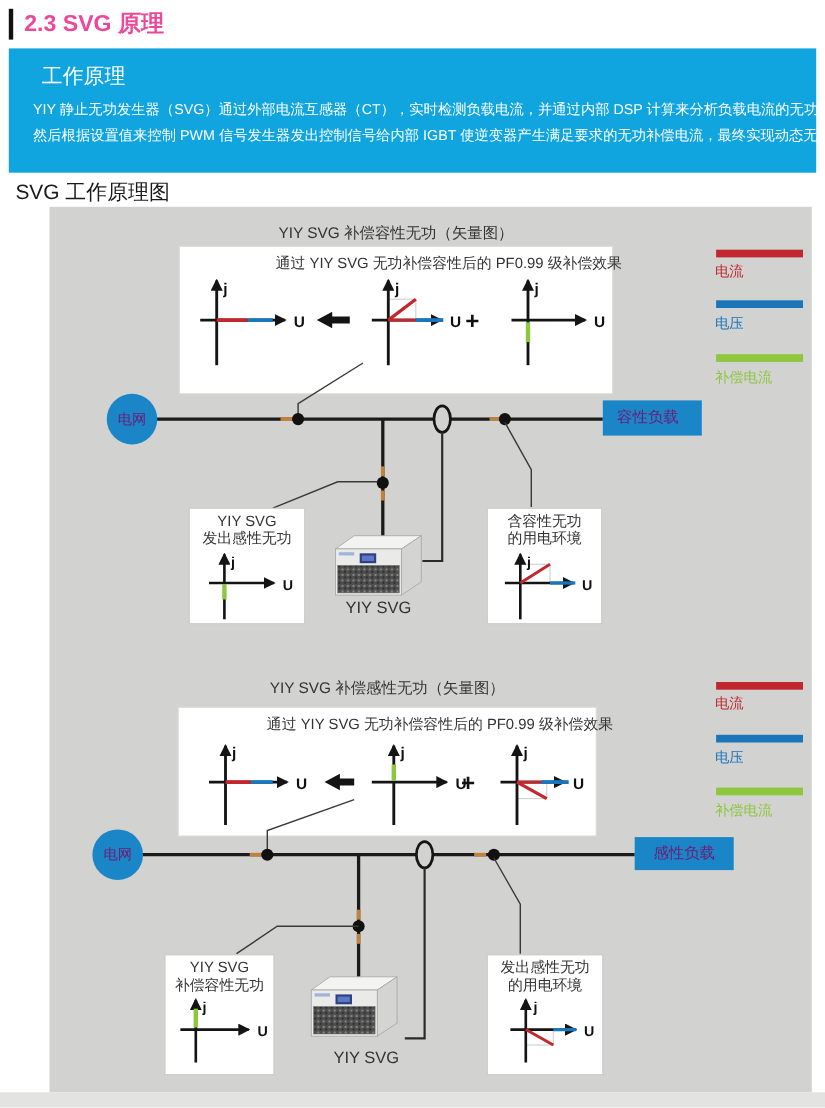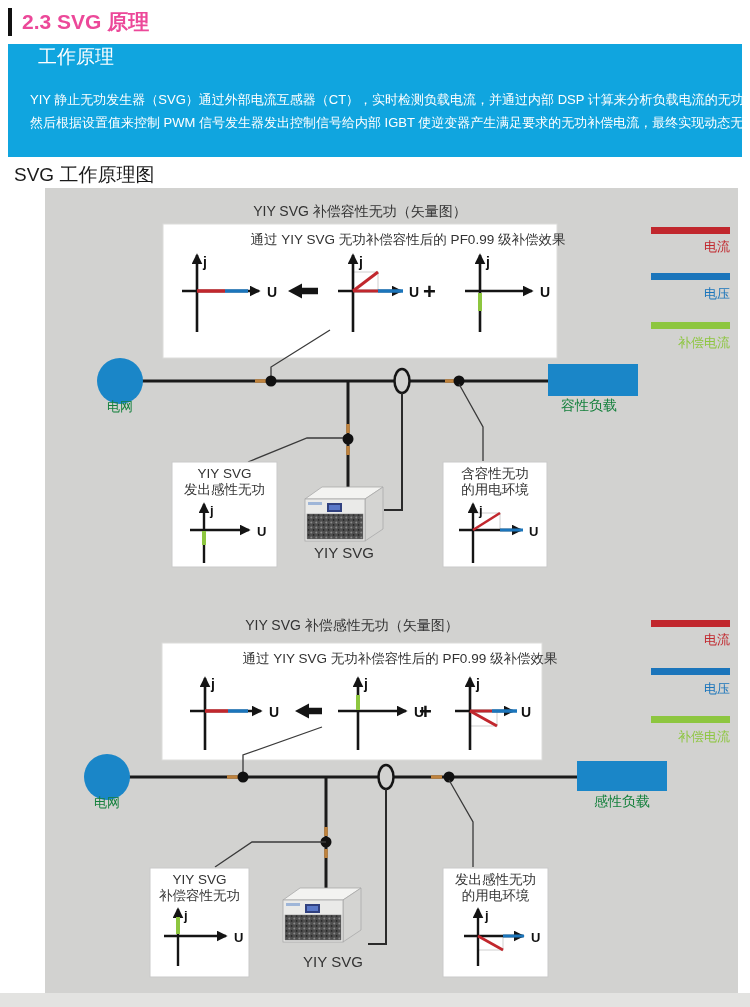--- a/index.html
+++ b/index.html
@@ -3,37 +3,37 @@
 <meta charset="utf-8">
 <style>
   html,body{margin:0;padding:0;background:#fff;}
   #page{position:relative;width:750px;height:1007px;background:#ffffff;overflow:hidden;
         font-family:"Liberation Sans","DejaVu Sans",sans-serif;color:#222;}
   .abs{position:absolute;}
   
   #main-title{left:8px;top:8px;font-size:21px;font-weight:600;color:#ec4899;
               border-left:4px solid #111;padding-left:10px;line-height:28px;}
   #principle-box{left:8px;top:44px;width:734px;height:113px;background:#10a5df;}
-  #principle-heading{left:30px;top:0;font-size:19px;font-weight:500;color:#fff;position:absolute;}
+  #principle-heading{left:30px;top:12px;font-size:19px;font-weight:500;color:#fff;position:absolute;}
   .principle-line{position:absolute;left:22px;width:706px;color:#fff;font-size:13px;line-height:16px;white-space:nowrap;}
   #principle-line1{top:48px;}
   #principle-line2{top:71px;}
   #section-heading{left:14px;top:162px;font-size:19px;font-weight:500;color:#1a1a1a;}
   
   #panel{left:45px;top:188px;width:693px;height:805px;background:#d2d2d0;}
   #bottom-strip{left:0;top:993px;width:750px;height:14px;background:#e3e3e1;}
   
   .diag-title{font-size:14px;color:#333;text-align:center;}
   .box-caption{font-size:13.5px;color:#333;text-align:center;margin-left:48px;}
-  .node-label{display:flex;align-items:center;justify-content:center;color:#15803d;margin-top:26px;}
+  .node-label{display:flex;align-items:center;justify-content:center;color:#701a75;}
   .note{font-size:13.5px;line-height:16px;color:#333;text-align:center;}
   .device-label{font-size:15px;color:#333;text-align:center;}
   
   .legend-bar{position:absolute;width:79px;height:7px;}
-  .legend-label{position:absolute;width:80px;text-align:right;font-size:13px;}
+  .legend-label{position:absolute;width:80px;font-size:13px;}
   svg{position:absolute;left:0;top:0;}
   svg text{font-family:"Liberation Sans","DejaVu Sans",sans-serif;font-weight:700;fill:#111;}
 </style>
 </head>
 <body>
 
 <div id="page">
 
   <div class="abs" id="main-title">2.3 SVG 原理</div>
 

